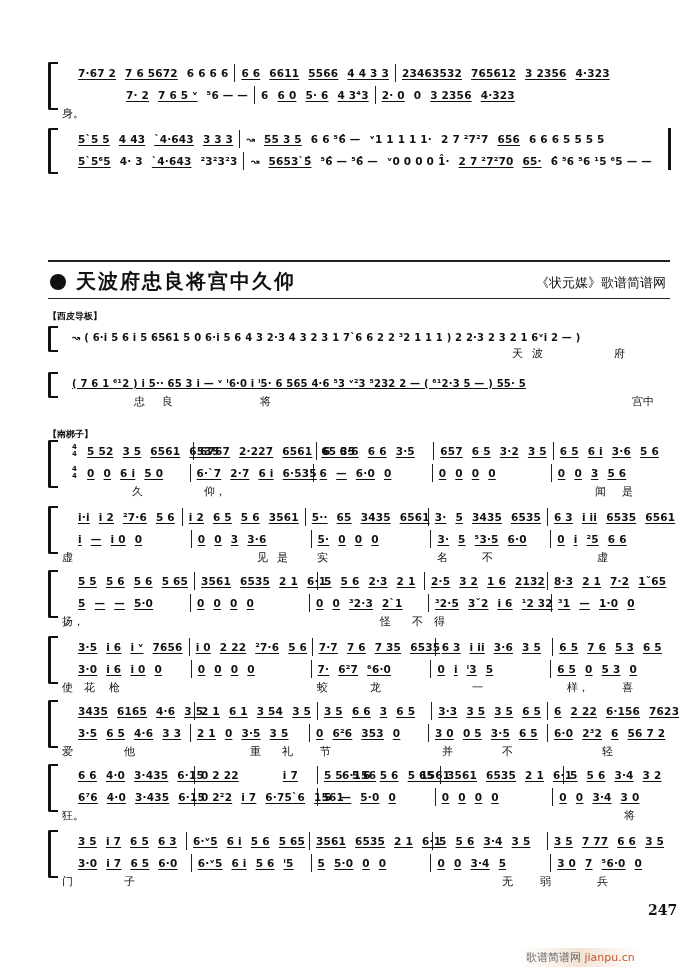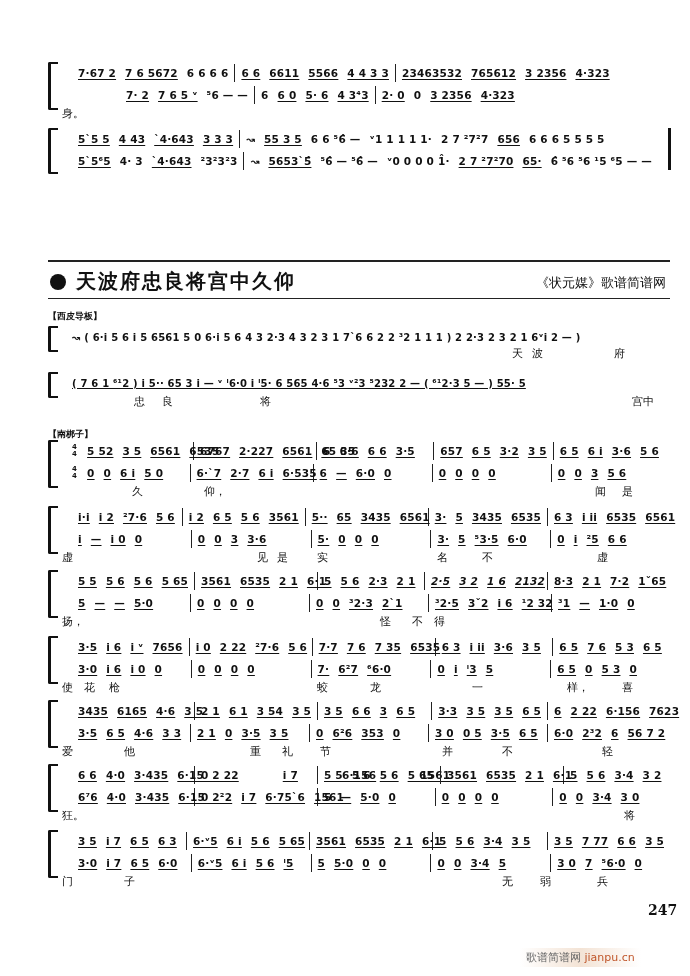--- a/index.html
+++ b/index.html
@@ -322,21 +322,21 @@
           <span class="note">6535</span>
           <span class="note">2 1</span>
           <span class="note">6·1</span>
         </div>
         <div class="meas" style="width:110px;">
           <span class="note">5</span>
           <span class="note">5 6</span>
           <span class="note">2·3</span>
           <span class="note">2 1</span>
         </div>
-        <div class="meas" style="width:110px;font-style:italic;">
+        <div class="meas" style="width:110px;">
           <span class="note">2·5</span>
           <span class="note">3 2</span>
           <span class="note">1 6</span>
           <span class="note">2132</span>
         </div>
         <div class="meas" style="width:110px;">
           <span class="note">8·3</span>
           <span class="note">2 1</span>
           <span class="note">7·2</span>
           <span class="note">1ˇ65</span>

